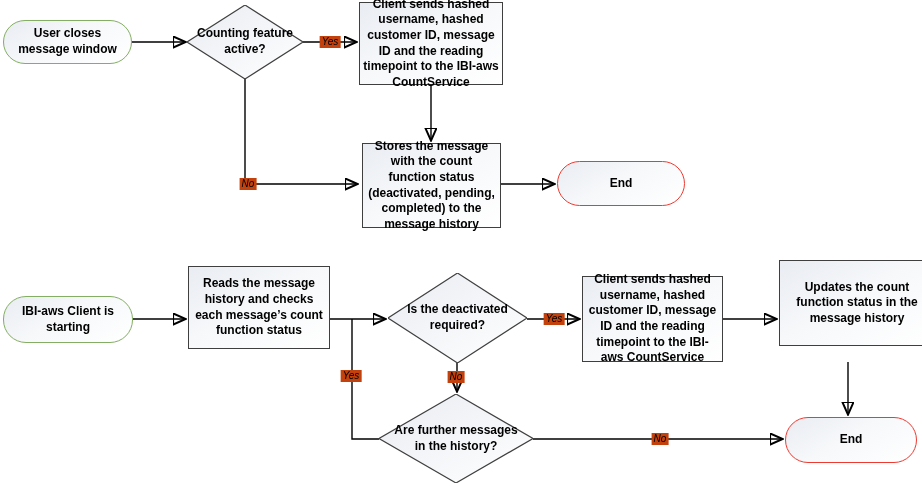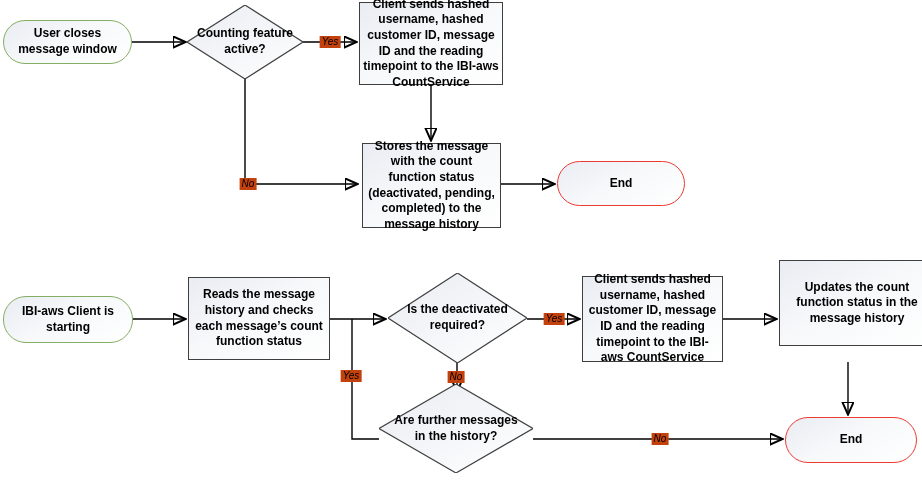--- a/index.html
+++ b/index.html
@@ -126,21 +126,21 @@
   </div>
 
   <div class="node stadium end-style" style="left:557px;top:161px;width:128px;height:45px">
     <span>End</span>
   </div>
 
   <div class="node stadium start-style" style="left:3px;top:296px;width:130px;height:47px">
     <span>IBI-aws Client is starting</span>
   </div>
 
-  <div class="node process" style="left:188px;top:277px;width:142px;height:83px">
+  <div class="node process" style="left:188px;top:266px;width:142px;height:83px">
     <span>Reads the message history and checks each message’s count function status</span>
   </div>
 
   <div class="node diamond" style="left:388px;top:273px;width:139px;height:90px">
     <svg viewBox="0 0 100 100" preserveAspectRatio="none">
       <defs>
         <linearGradient id="dg2" x1="0" y1="0" x2="1" y2="1">
           <stop offset="0" stop-color="#e9ecf2"></stop>
             <stop offset="1" stop-color="#ffffff"></stop>
         </linearGradient>
@@ -151,21 +151,21 @@
   </div>
 
   <div class="node process" style="left:582px;top:276px;width:141px;height:86px">
     <span>Client sends hashed username, hashed customer ID, message ID and the reading timepoint to the IBI-aws CountService</span>
   </div>
 
   <div class="node process" style="left:779px;top:260px;width:156px;height:86px">
     <span>Updates the count function status in the message history</span>
   </div>
 
-  <div class="node diamond" style="left:379px;top:384px;width:154px;height:89px">
+  <div class="node diamond" style="left:379px;top:394px;width:154px;height:89px">
     <svg viewBox="0 0 100 100" preserveAspectRatio="none">
       <defs>
         <linearGradient id="dg3" x1="0" y1="0" x2="1" y2="1">
           <stop offset="0" stop-color="#e9ecf2"></stop>
             <stop offset="1" stop-color="#ffffff"></stop>
         </linearGradient>
       </defs>
       <polygon points="50,0 100,50 50,100 0,50" fill="url(#dg3)" vector-effect="non-scaling-stroke"></polygon>
     </svg>
     <span class="diamond-text">Are further messages in the history?</span>

